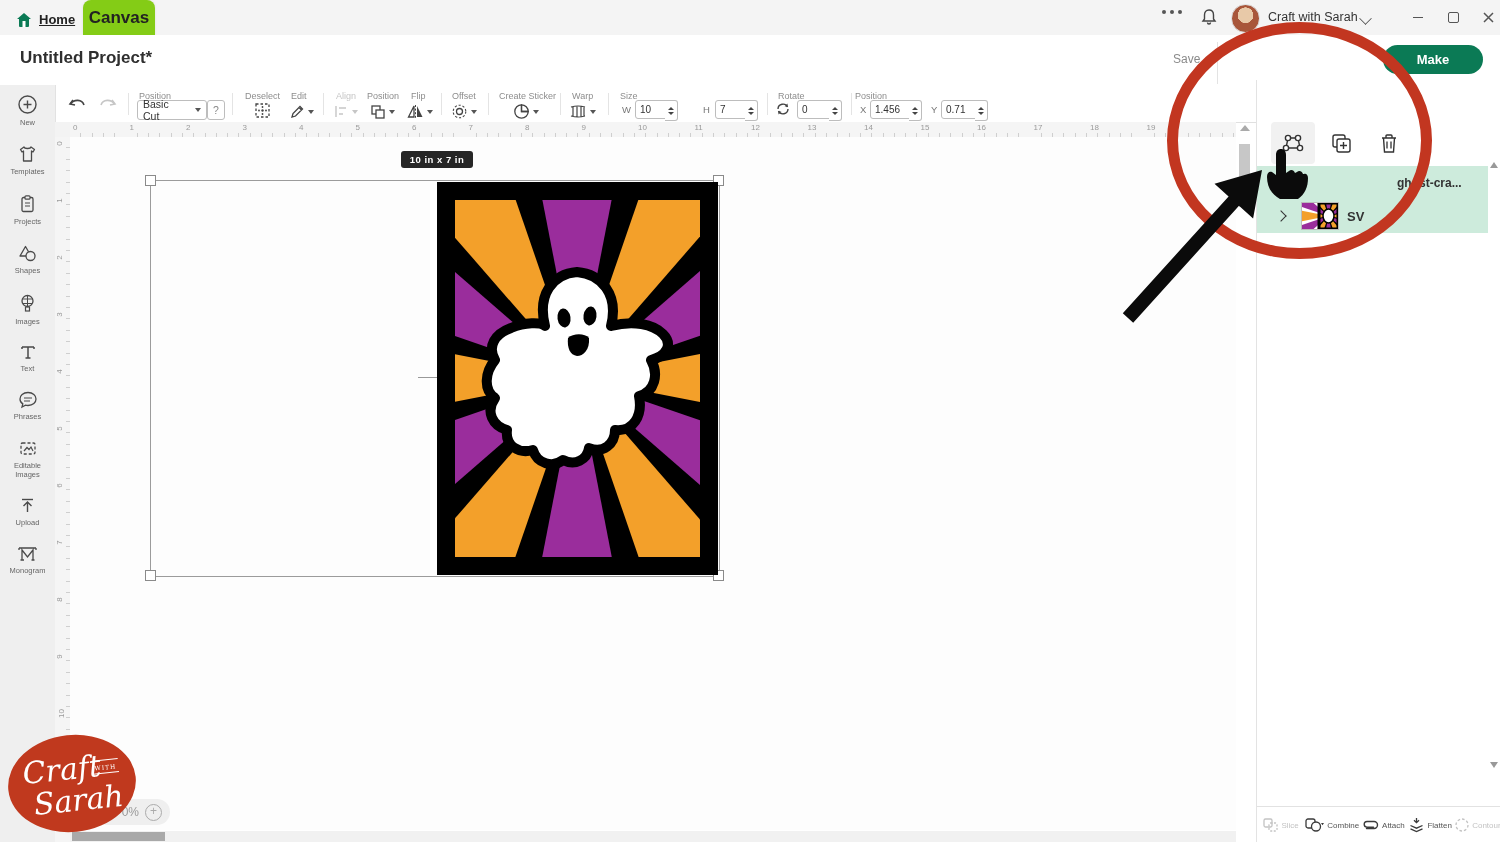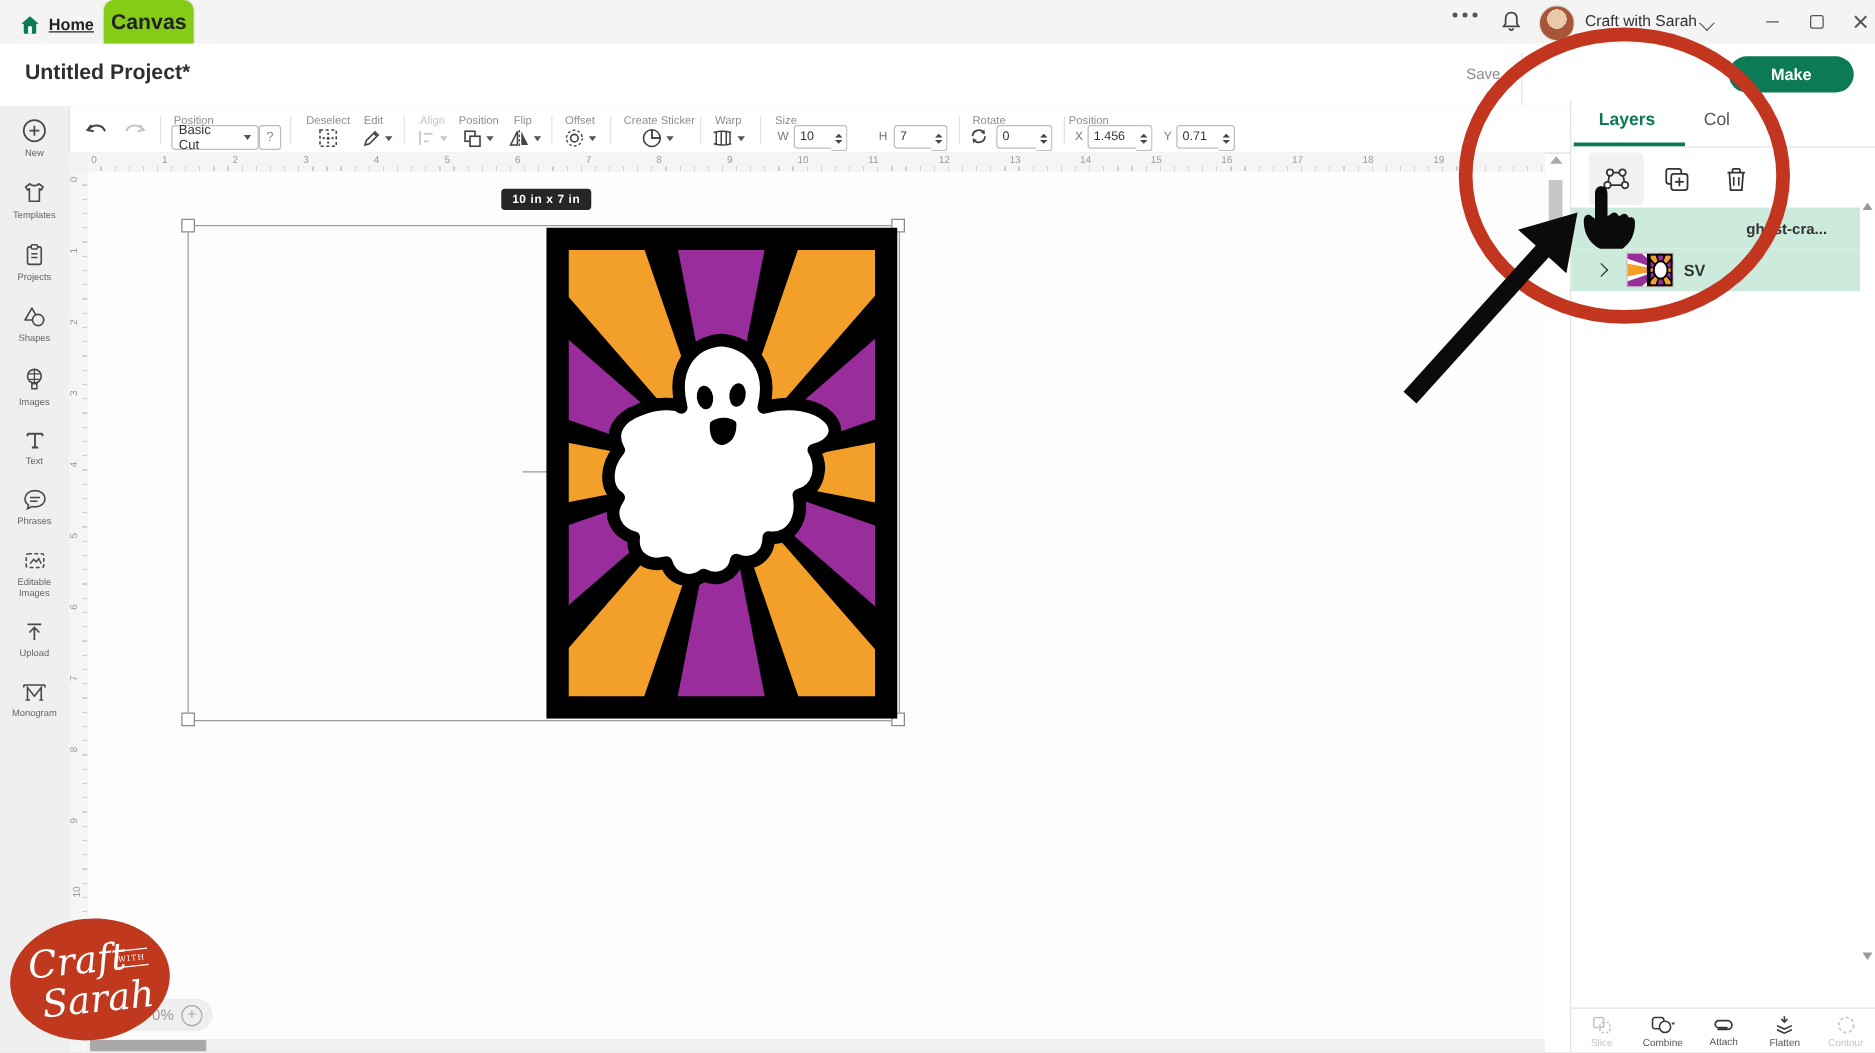--- a/index.html
+++ b/index.html
@@ -106,21 +106,21 @@
   .lrow2{top:119px;height:34px;}
   .chev{margin-left:20px;width:7px;height:7px;border-right:1.8px solid #333;border-top:1.8px solid #333;transform:rotate(45deg);}
   .lthumb{margin-left:16px;border:1px solid #bbb;background:#fff;}
   .lrow2 .nm{margin-left:8px;font-size:13px;}
   .pscroll-top{position:absolute;right:3px;top:82px;width:0;height:0;border-left:4px solid transparent;border-right:4px solid transparent;border-bottom:6px solid #999;}
   .pscroll-bot{position:absolute;right:3px;top:682px;width:0;height:0;border-left:4px solid transparent;border-right:4px solid transparent;border-top:6px solid #999;}
   .blankrow{position:absolute;left:0;top:688px;width:100%;height:38px;border-top:1px solid #eee;display:flex;align-items:center;}
   .blankthumb{margin-left:20px;width:40px;height:28px;background:#fff;border:1px solid #c9c9c9;}
   .blankrow span{margin-left:12px;font-size:10.5px;color:#444;}
   .pfooter{position:absolute;left:0;top:726px;width:100%;height:36px;border-top:1px solid #e2e2e2;display:flex;}
-  .fitem{flex:1;display:flex;flex-direction:column;align-items:center;justify-content:center;gap:2px;color:#3a3a3a;cursor:pointer;}
+  .fitem{flex:1;display:flex;flex-direction:row;align-items:center;justify-content:center;gap:2px;color:#3a3a3a;cursor:pointer;}
   .fitem span{font-size:8px;color:#555;}
   .fitem.dis{color:#c3c3c3;} .fitem.dis span{color:#c3c3c3;}
 
   
   .redcircle{position:absolute;left:1167px;top:22px;width:243px;height:215px;border:11px solid #c23620;border-radius:50%;pointer-events:none;}
   .overlay{position:absolute;left:0;top:0;width:1500px;height:842px;pointer-events:none;}
 </style>
 </head>
 <body>
 
@@ -480,25 +480,20 @@
     <span>0%</span>
     <div class="zplus">+</div>
   </div>
   <div class="logo">
     <span class="l1">Craft</span>
     <span class="lw">with</span>
     <span class="l2">Sarah</span>
   </div>
 
   <div class="panel">
-    <div class="ptabs">
-      <span class="ptab-layers">Layers</span>
-      <span class="ptab-color">Col</span>
-      <div class="ptab-underline"></div>
-    </div>
     <div class="prow-icons">
       <div class="pibtn hl" style="left:14px">
         <svg width="24" height="24" viewBox="0 0 24 24">
           <path d="M7 7 L17 7 L19 17 L5 17 Z" fill="none" stroke="#333" stroke-width="1.4"></path>
           <circle cx="7" cy="7" r="2.6" fill="#fff" stroke="#333" stroke-width="1.4"></circle>
           <circle cx="17" cy="7" r="2.6" fill="#fff" stroke="#333" stroke-width="1.4"></circle>
           <circle cx="5" cy="17" r="2.6" fill="#fff" stroke="#333" stroke-width="1.4"></circle>
           <circle cx="19" cy="17" r="2.6" fill="#fff" stroke="#333" stroke-width="1.4"></circle>
         </svg>
       </div>

